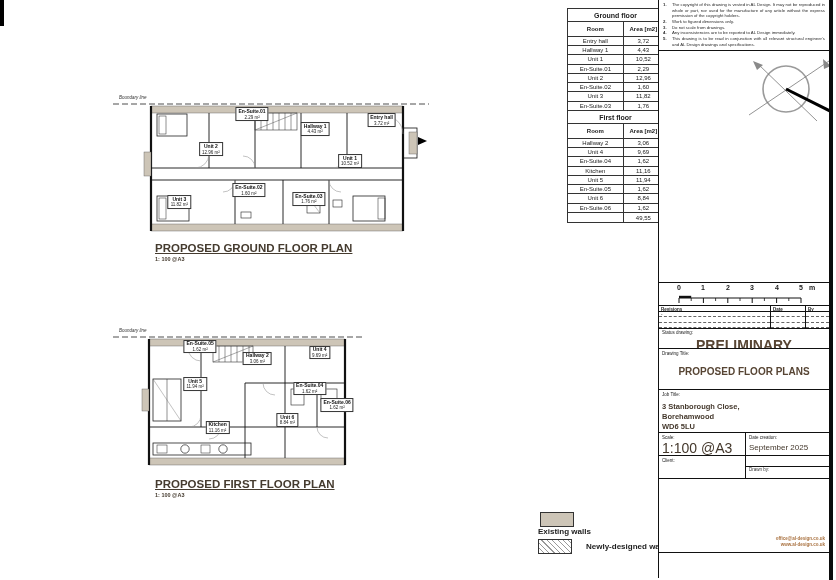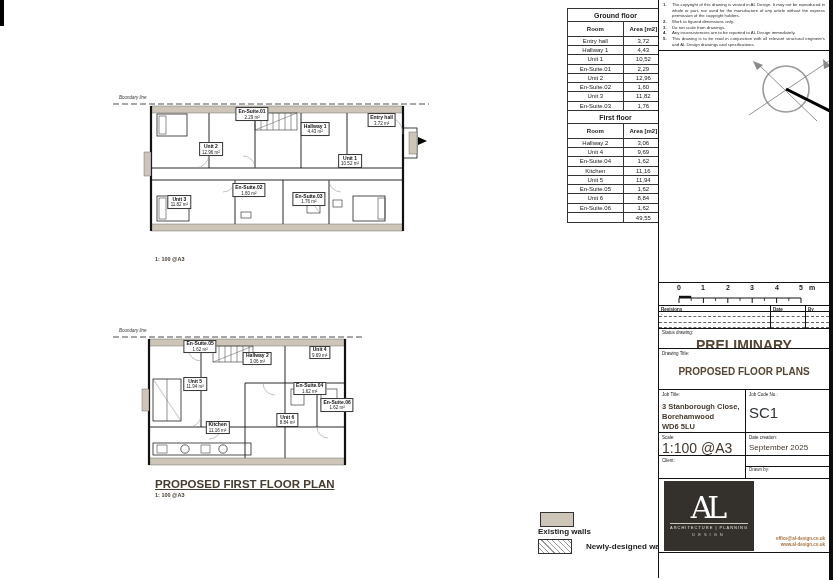--- a/index.html
+++ b/index.html
@@ -153,20 +153,21 @@
     <div class="room-label" style="left:43%;top:66%;">
       <span class="rname">En-Suite.02</span>
       <span class="rarea">1.60 m²</span>
     </div>
     <div class="room-label" style="left:62%;top:72%;">
       <span class="rname">En-Suite.03</span>
       <span class="rarea">1.76 m²</span>
     </div>
   </div>
 
+  <div class="plan-title" style="left:155px;top:242px;">PROPOSED GROUND FLOOR PLAN</div>
   <div class="plan-scale" style="left:155px;top:256px;">1: 100 @A3</div>
 
   <div class="plan" style="left:113px;top:327px;width:249px;height:150px;">
     <div class="boundary-label" style="left:6px;top:1px;">Boundary line</div>
     <svg width="249" height="150" viewBox="0 0 249 150">
       <line x1="0" y1="10" x2="249" y2="10" stroke="#222" stroke-width="0.8" stroke-dasharray="6 3"></line>
       <rect x="36" y="12" width="196" height="7" fill="#cdc5b7" stroke="#555" stroke-width="0.4"></rect>
       <rect x="36" y="131" width="196" height="7" fill="#cdc5b7" stroke="#555" stroke-width="0.4"></rect>
       <line x1="36" y1="12" x2="36" y2="138" stroke="#111" stroke-width="2.2"></line>
       <line x1="232" y1="12" x2="232" y2="138" stroke="#111" stroke-width="2.2"></line>
@@ -445,24 +446,20 @@
     <div class="sec" style="height:43px;">
       <div class="twocol">
         <div class="cell">
           <div class="tlabel">Job Title:</div>
           <div style="font-size:7.5px;font-weight:bold;color:#44382c;margin-top:5px;line-height:1.35;">
             <div>3 Stanborough Close,</div>
             <div>Borehamwood</div>
             <div>WD6 5LU</div>
           </div>
         </div>
-        <div class="cell">
-          <div class="tlabel">Job Code No.:</div>
-          <div style="font-size:15px;color:#2f3236;margin-top:7px;">SC1</div>
-        </div>
       </div>
     </div>
 
     <div class="sec" style="height:23px;">
       <div class="twocol">
         <div class="cell">
           <div class="tlabel">Scale:</div>
           <div style="font-size:14px;color:#44382c;margin-top:0;">1:100 @A3</div>
         </div>
         <div class="cell">
@@ -485,25 +482,20 @@
           <div style="padding:0.5px 3px;">
             <span class="micro">Checked by:</span><br>
             
           </div>
         </div>
       </div>
     </div>
 
 
     <div class="sec" style="height:74px;border-bottom:1px solid #111;">
-      <div id="logo-square">
-        <div id="logo-mono">AL</div>
-        <div id="logo-line1">ARCHITECTURE | PLANNING</div>
-        <div id="logo-line2">DESIGN</div>
-      </div>
       <div id="logo-contact">
         <div>office@al-design.co.uk</div>
         <div>www.al-design.co.uk</div>
       </div>
     </div>
 
   </div>
 
   <div id="rightbar"></div>
 

